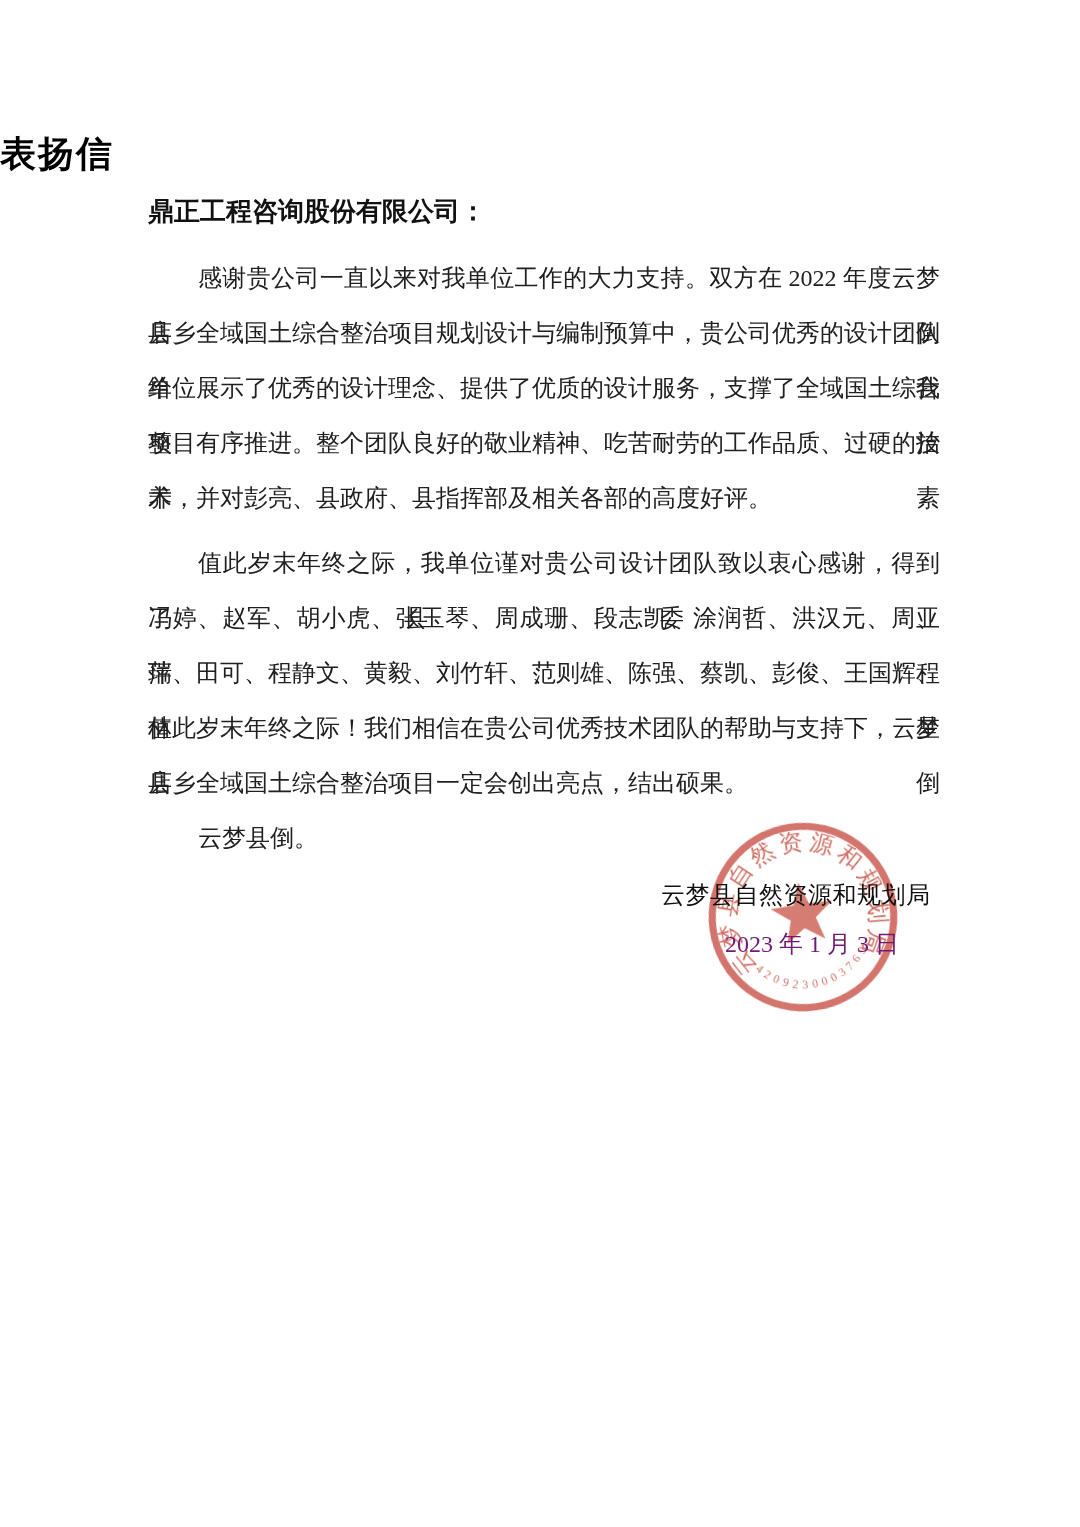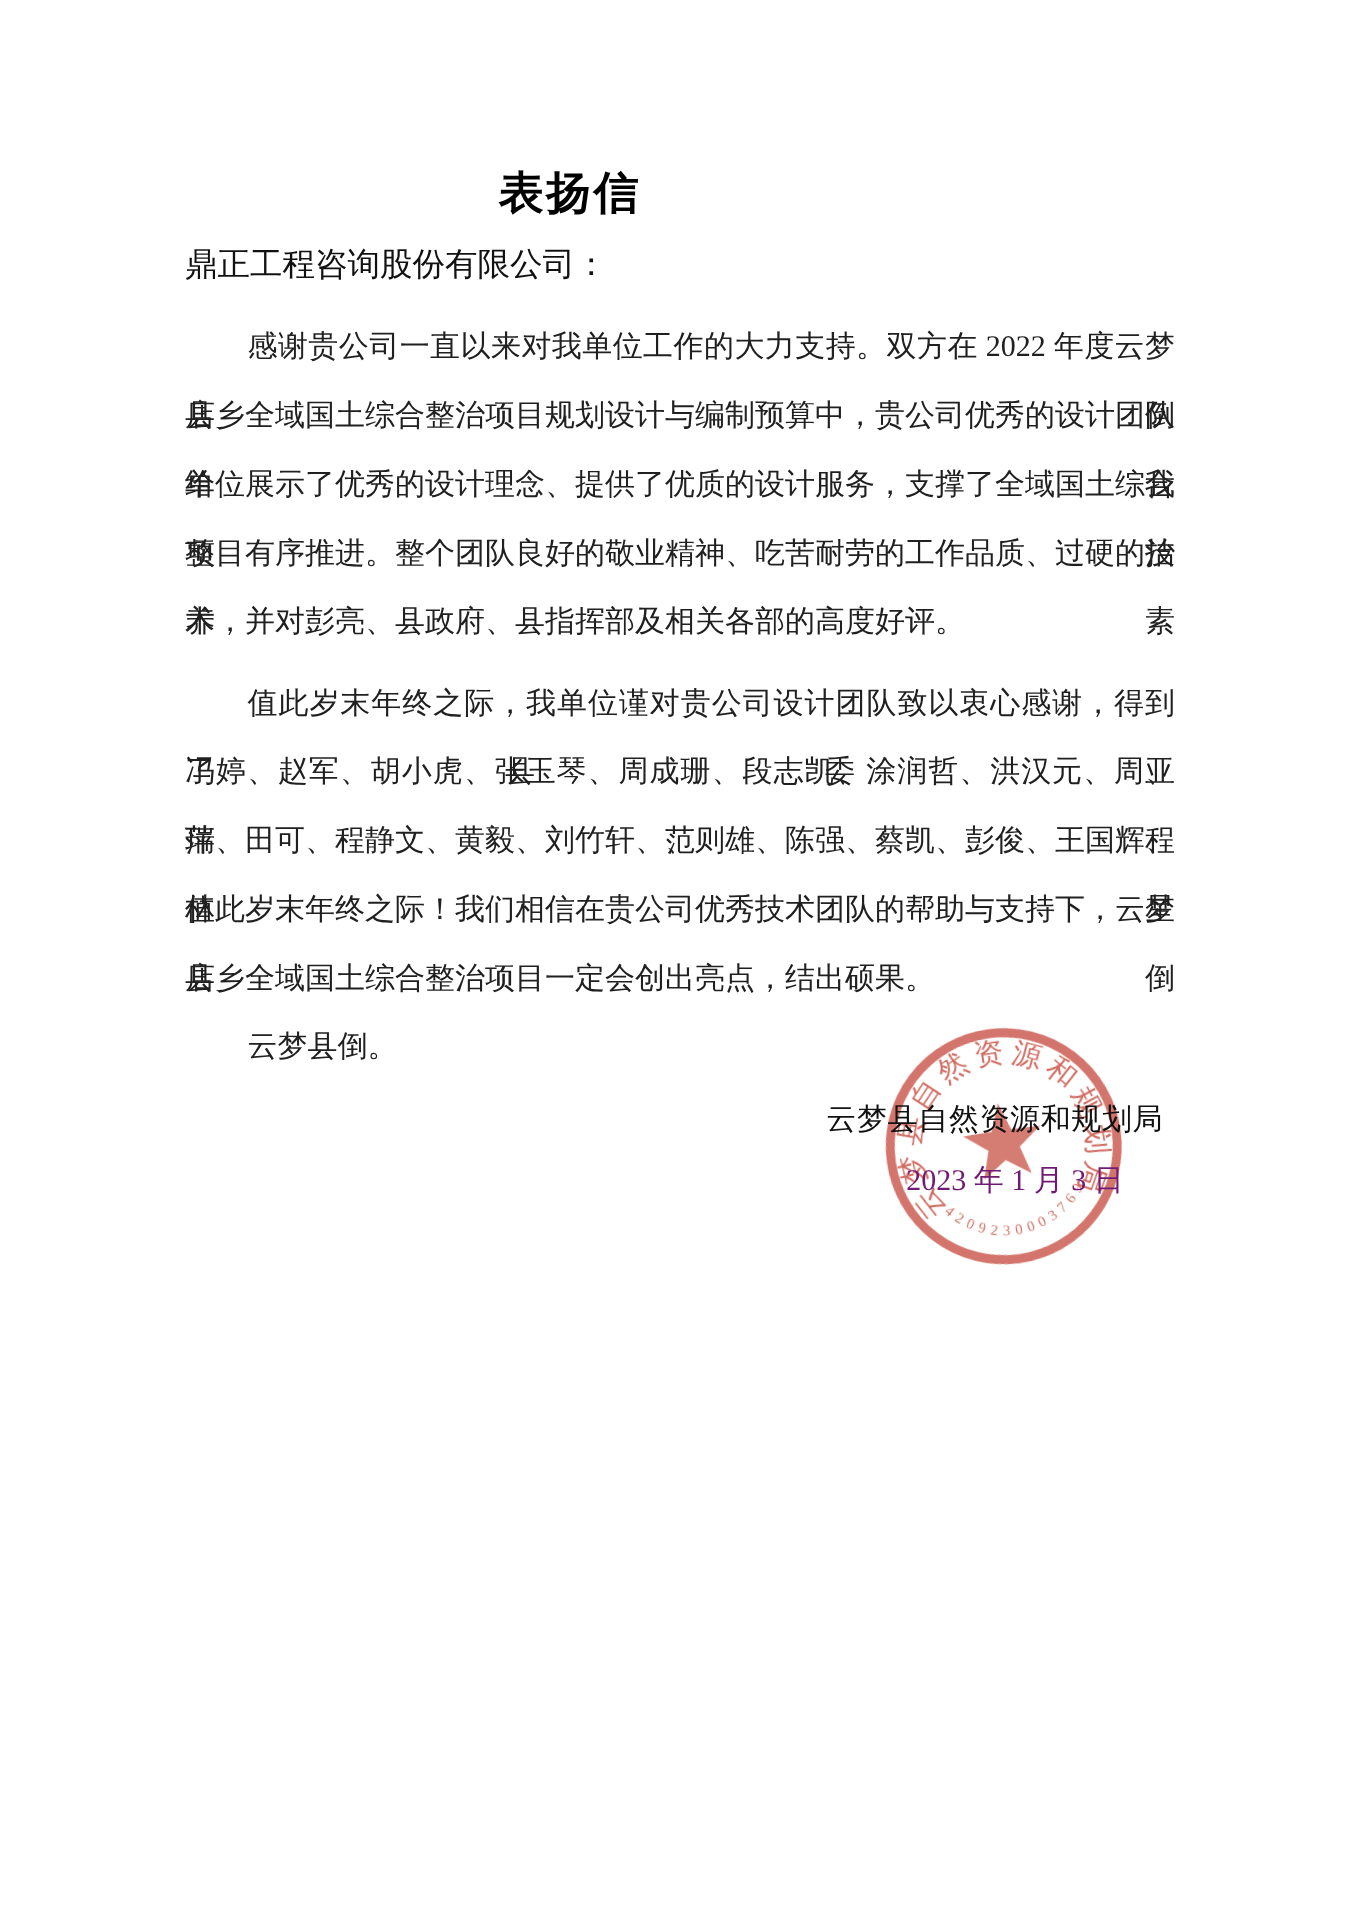--- a/index.html
+++ b/index.html
@@ -3,26 +3,26 @@
 <meta charset="utf-8">
 <style>
   html,body { margin:0; padding:0; background:#ffffff; }
   .page {
     position:relative; width:1080px; height:1527px; background:#ffffff;
     font-family:"Liberation Serif","DejaVu Serif",serif; color:#1c1c1c;
     overflow:hidden;
   }
   .title {
     position:absolute; top:130px; left:0; width:912px;
-    text-align:center; font-size:36px; font-weight:700; color:#000;
+    font-size:36px; font-weight:700; color:#000;
     letter-spacing:2px;
   }
   .salutation {
     position:absolute; top:194px; left:148px;
-    font-size:26px; font-weight:400; color:#111;
+    font-size:26px; font-weight:700; color:#111;
   }
   .body-block {
     position:absolute; top:251px; left:148px; width:792px;
     font-size:24px; color:#202020;
   }
   .line { height:55px; line-height:55px; }
   .just { text-align:justify; text-align-last:justify; text-justify:inter-character; }
   .indent { text-indent:50px; }
   .p-gap { margin-top:10px; }
   .sig-org {

